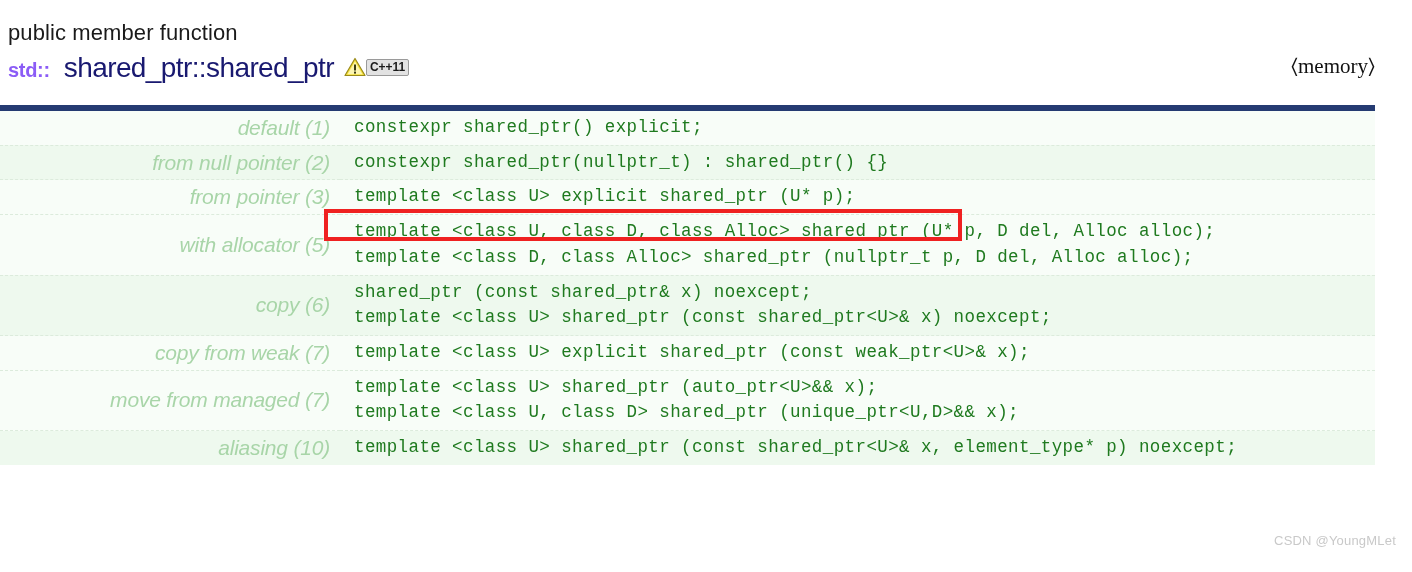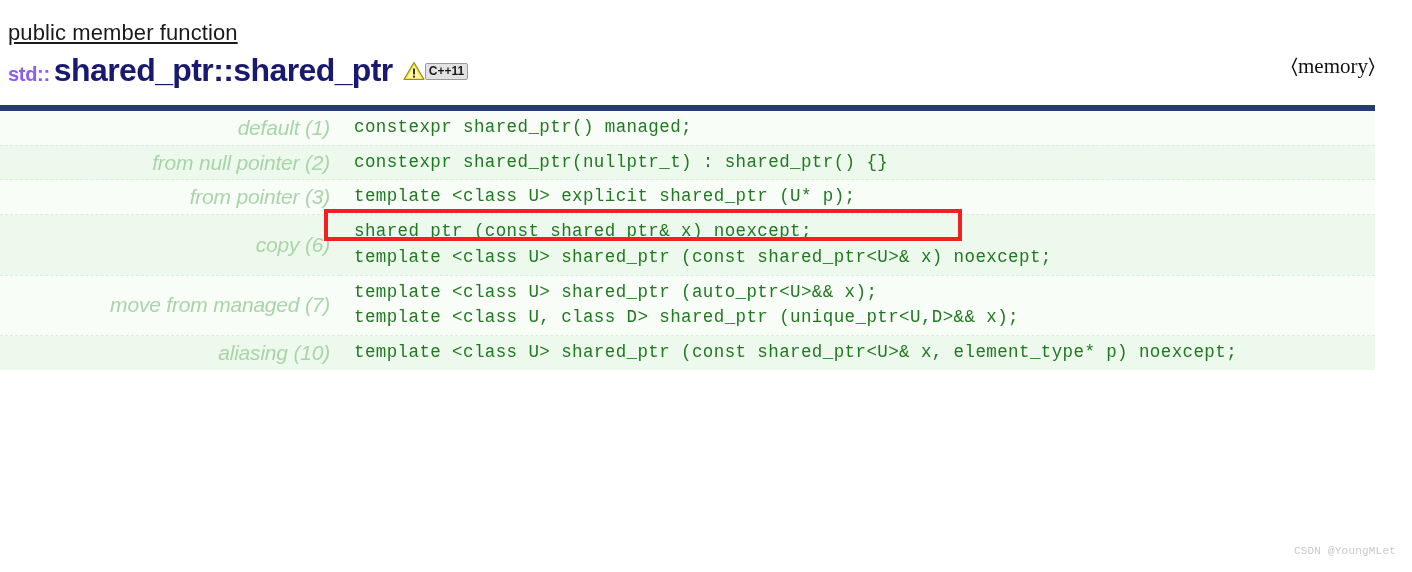--- a/index.html
+++ b/index.html
@@ -22,42 +22,41 @@
     height: 105px;
     box-sizing: border-box;
   }
   .kind-line {
     font-family: "Liberation Sans", sans-serif;
     font-size: 22px;
     color: #1a1a1a;
     line-height: 1;
     padding: 22px 0 0 8px;
     letter-spacing: 0.1px;
-    text-decoration: underline;
   }
   .title-line {
     display: flex;
     align-items: flex-end;
     padding: 10px 0 0 8px;
     line-height: 1;
   }
   .ns-prefix {
     font-size: 20px;
     font-weight: bold;
     color: #8b5cf6;
     letter-spacing: -0.3px;
     position: relative;
     top: -2px;
   }
   .fn-name {
-    font-size: 32px;
-    font-weight: bold;
+    font-size: 28px;
+    font-weight: normal;
     color: #191970;
     letter-spacing: -0.6px;
-    margin-left: 4px;
+    margin-left: 14px;
   }
   .badges {
     display: flex;
     align-items: center;
     margin-left: 10px;
     position: relative;
     top: -5px;
   }
   .warn-icon {
     width: 22px;
@@ -143,23 +142,23 @@
     border: 4px solid #ef2121;
     box-sizing: border-box;
     pointer-events: none;
     z-index: 5;
   }
 
   
   .watermark {
     position: absolute;
     right: 16px;
-    bottom: 15px;
-    font-family: Liberation Mono, monospace;
-    font-size: 11px;
+    bottom: 24px;
+    font-family: Liberation Sans, sans-serif;
+    font-size: 13px;
     color: #c9c9c9;
     letter-spacing: 0.2px;
   }
 </style>
 </head>
 <body>
 
 <div class="header">
   <div class="kind-line">public member function</div>
   <div class="title-line">
@@ -178,35 +177,43 @@
     </span>
   </div>
   <div class="header-file">〈memory〉</div>
 </div>
 
 <table class="sig-table">
   <tbody>
 
   <tr class="row-odd">
         <td class="label-cell">default (1)</td>
-        <td class="code-cell"><span class="code-line">constexpr shared_ptr() managed;</span></td>
+        <td class="code-cell"><span class="code-line">constexpr shared_ptr() explicit;</span></td>
       </tr>
       <tr class="row-even">
         <td class="label-cell">from null pointer (2)</td>
         <td class="code-cell"><span class="code-line">constexpr shared_ptr(nullptr_t) : shared_ptr() {}</span></td>
       </tr>
       <tr class="row-odd">
         <td class="label-cell">from pointer (3)</td>
         <td class="code-cell"><span class="code-line">template &lt;class U&gt; explicit shared_ptr (U* p);</span></td>
       </tr>
+      <tr class="row-odd">
+        <td class="label-cell">with allocator (5)</td>
+        <td class="code-cell"><span class="code-line">template &lt;class U, class D, class Alloc&gt; shared_ptr (U* p, D del, Alloc alloc);</span><span class="code-line">template &lt;class D, class Alloc&gt; shared_ptr (nullptr_t p, D del, Alloc alloc);</span></td>
+      </tr>
       <tr class="row-even">
         <td class="label-cell">copy (6)</td>
         <td class="code-cell"><span class="code-line">shared_ptr (const shared_ptr&amp; x) noexcept;</span><span class="code-line">template &lt;class U&gt; shared_ptr (const shared_ptr&lt;U&gt;&amp; x) noexcept;</span></td>
       </tr>
       <tr class="row-odd">
+        <td class="label-cell">copy from weak (7)</td>
+        <td class="code-cell"><span class="code-line">template &lt;class U&gt; explicit shared_ptr (const weak_ptr&lt;U&gt;&amp; x);</span></td>
+      </tr>
+      <tr class="row-odd">
         <td class="label-cell">move from managed (7)</td>
         <td class="code-cell"><span class="code-line">template &lt;class U&gt; shared_ptr (auto_ptr&lt;U&gt;&amp;&amp; x);</span><span class="code-line">template &lt;class U, class D&gt; shared_ptr (unique_ptr&lt;U,D&gt;&amp;&amp; x);</span></td>
       </tr>
       <tr class="row-even">
         <td class="label-cell">aliasing (10)</td>
         <td class="code-cell"><span class="code-line">template &lt;class U&gt; shared_ptr (const shared_ptr&lt;U&gt;&amp; x, element_type* p) noexcept;</span></td>
       </tr>
     </tbody>
 </table>
 

